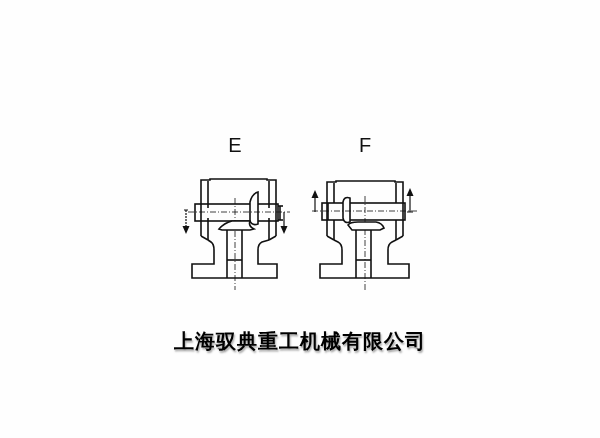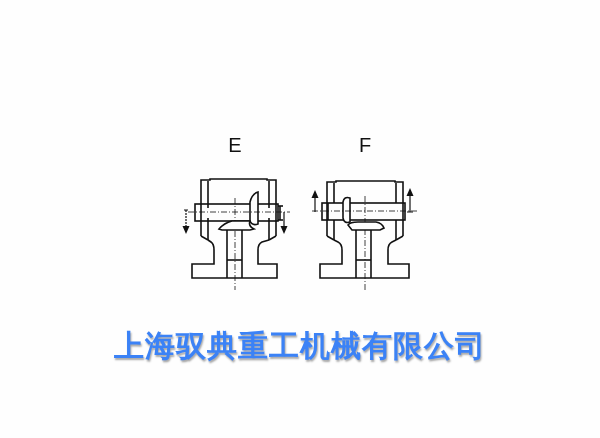--- a/index.html
+++ b/index.html
@@ -25,24 +25,24 @@
     }
     .figure svg {
       position: absolute; left: 0; top: 0;
     }
     .caption {
       position: absolute;
       left: 100px; top: 331px;
       width: 400px;
       text-align: center;
       font-family: "DejaVu Sans", sans-serif;
-      font-size: 30px;
+      font-size: 20px;
       font-weight: bold;
       letter-spacing: 1px;
-      color: #3b82f6;
+      color: #000000;
       text-shadow: 1px 2px 2px rgba(0,0,0,0.35);
       white-space: nowrap;
       line-height: 1;
     }
   </style>
 </head>
 <body>
 
 <div class="figure" style="left:170px; top:130px;">
   <div class="figure-label">E</div>

